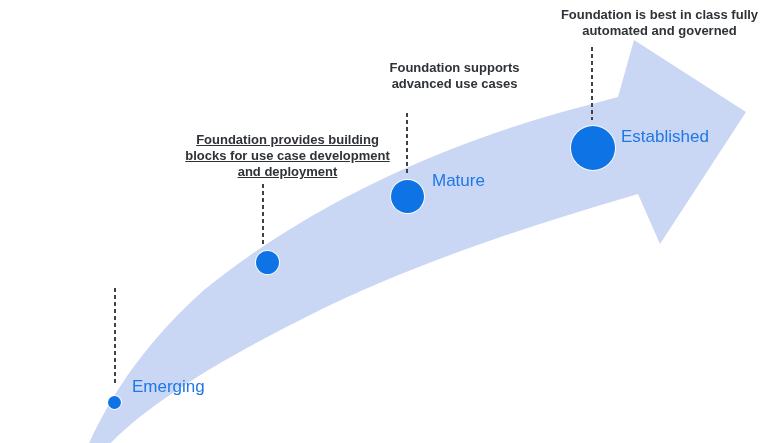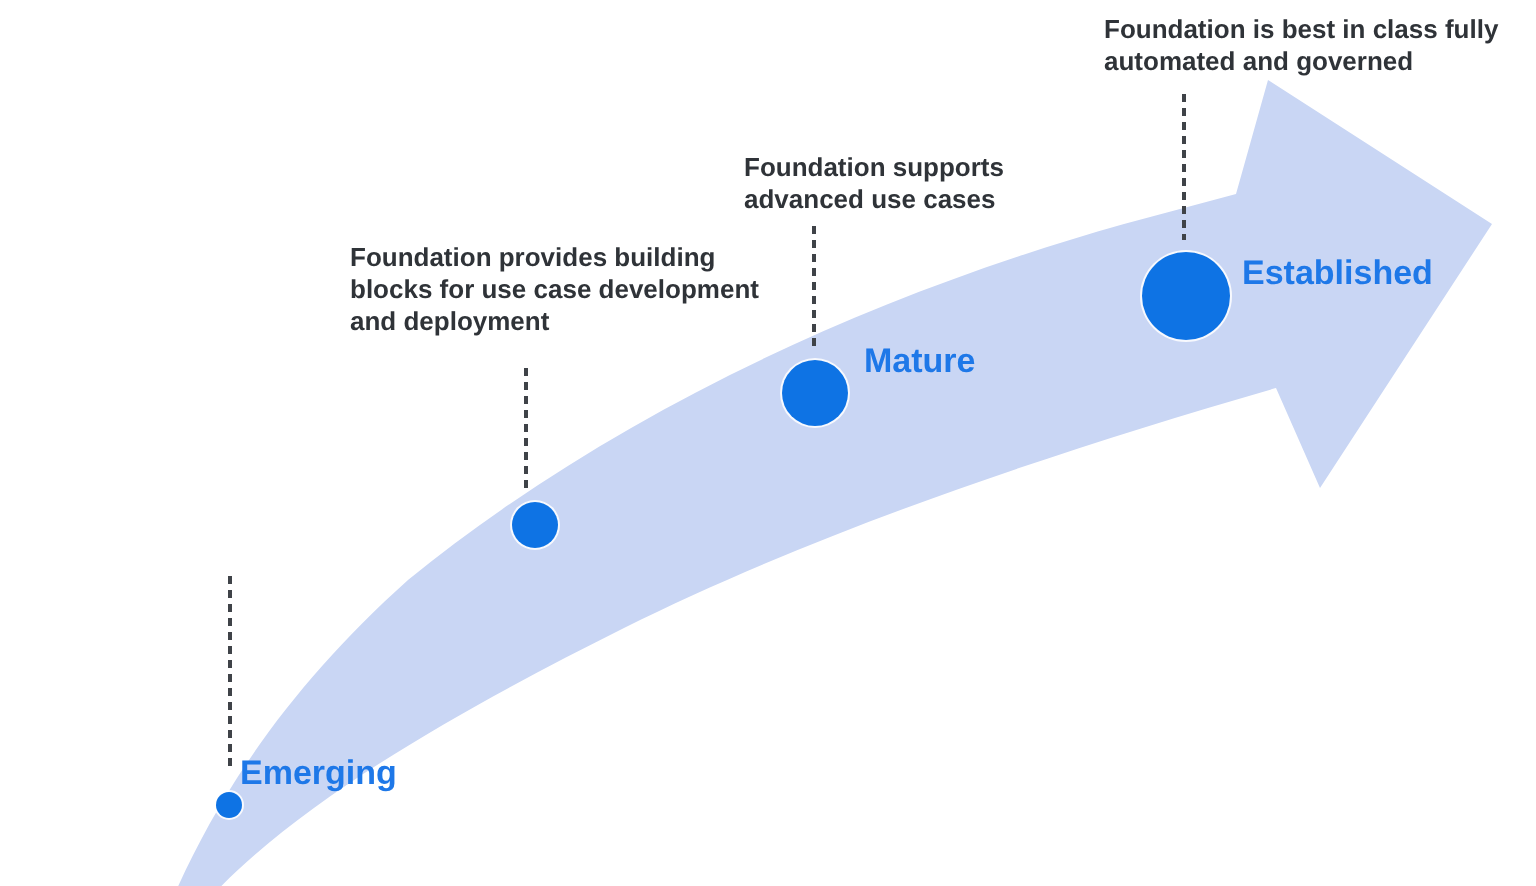--- a/index.html
+++ b/index.html
@@ -13,24 +13,25 @@
   }
   .arrow-svg { position: absolute; left: 0; top: 0; }
 
   .annotation {
     position: absolute;
     color: #2f3338;
     font-size: 13px;
     font-weight: bold;
     line-height: 1.22;
     white-space: pre-line;
+    text-align: center;
   }
   .ann-emerging    { left: 18px;  top: 227px; width: 205px; }
-  .ann-advanced    { left: 175px; top: 121px; width: 225px; }
-  .ann-mature      { left: 372px; top: 60px;  width: 165px; margin-top: 16px; }
+  .ann-advanced    { left: 175px; top: 132px; width: 225px; text-decoration: underline; }
+  .ann-mature      { left: 372px; top: 60px;  width: 165px; }
   .ann-established { left: 552px; top: 7px;   width: 215px; }
 
   .leader {
     position: absolute;
     width: 2px;
     background-image: repeating-linear-gradient(to bottom, #3f4348 0 4px, transparent 4px 7px);
   }
   .lead-emerging    { left: 114px; top: 288px; height: 98px; }
   .lead-advanced    { left: 262px; top: 184px; height: 62px; }
   .lead-mature      { left: 406px; top: 113px; height: 62px; }
@@ -44,24 +45,24 @@
   }
   .dot-emerging    { left: 108px; top: 396px; width: 13px; height: 13px; }
   .dot-advanced    { left: 256px; top: 251px; width: 23px; height: 23px; }
   .dot-mature      { left: 391px; top: 180px; width: 33px; height: 33px; }
   .dot-established { left: 571px; top: 126px; width: 44px; height: 44px; }
 
   .stage-label {
     position: absolute;
     color: #1e78e8;
     font-size: 17px;
-    font-weight: bold;
+    font-weight: normal;
     white-space: nowrap;
   }
-  .lbl-emerging    { left: 120px; top: 377px; }
+  .lbl-emerging    { left: 132px; top: 377px; }
   .lbl-advanced    { left: 287px; top: 243px; }
   .lbl-mature      { left: 432px; top: 171px; }
   .lbl-established { left: 621px; top: 127px; }
 </style>
 </head>
 <body>
 
 <div class="canvas">
 
   <svg class="arrow-svg" width="768" height="443" viewBox="0 0 768 443" aria-hidden="true">

